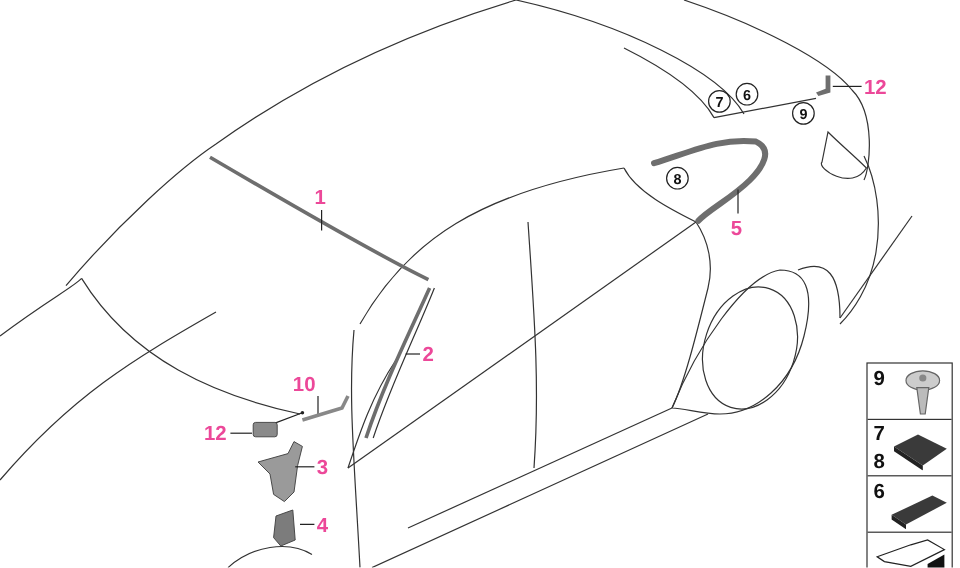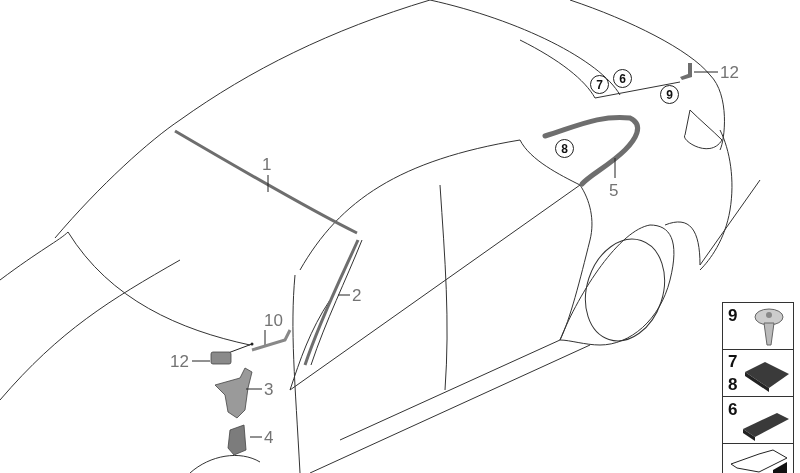--- a/index.html
+++ b/index.html
@@ -1,18 +1,18 @@
 <!DOCTYPE html>
 <html><head>
 <meta charset="utf-8">
 <style>
   html, body { margin:0; padding:0; background:#ffffff; }
   body { width:800px; height:473px; position:relative; overflow:hidden; font-family:"Liberation Sans", sans-serif; }
   svg.main { position:absolute; left:0; top:0; }
-  .callout { position:absolute; font-weight:normal; font-size:17px; color:#737373; line-height:1;text-align:center; }
+  .callout { position:absolute; font-weight:bold; font-size:17px; color:#ec4899; line-height:1;text-align:center; }
   .circ { position:absolute; width:19px; height:19px; border:1.3px solid #222; border-radius:50%; font-weight:bold; font-size:12px; color:#111; display:flex; align-items:center; justify-content:center; background:#fff; box-sizing:border-box; }
   .legend { position:absolute; left:722px; top:302px; width:70px; border:1px solid #333; background:#fff; }
   .legend .cell { position:relative; border-bottom:1px solid #333; height:46px; }
   .legend .cell:last-child { border-bottom:none; height:30px; }
   .legend .num { position:absolute; left:5px; font-weight:bold; font-size:17px; color:#111; line-height:1; }
 </style>
 </head>
 <body>
 
 <svg class="main" width="800" height="473" viewBox="0 0 800 473">
@@ -79,21 +79,21 @@
 
   <path d="M230 430 L244 425 L246 450 L234 455 L228 448 Z" fill="#7c7c7c" stroke="#444" stroke-width="0.8"></path>
   <line x1="250" y1="437" x2="262" y2="437" stroke="#222" stroke-width="1"></line>
 </svg>
 
 <div class="callout" style="left:262px;top:156px;">1</div>
 <div class="callout" style="left:352px;top:287px;">2</div>
 <div class="callout" style="left:264px;top:381px;">3</div>
 <div class="callout" style="left:264px;top:429px;">4</div>
 <div class="callout" style="left:609px;top:182px;">5</div>
-<div class="callout" style="left:264px;top:312px;">10</div>
+<div class="callout" style="left:244px;top:312px;">10</div>
 <div class="callout" style="left:170px;top:353px;">12</div>
 <div class="callout" style="left:720px;top:64px;">12</div>
 
 <div class="circ" style="left:590px;top:75px;">7</div>
 <div class="circ" style="left:613px;top:69px;">6</div>
 <div class="circ" style="left:660px;top:85px;">9</div>
 <div class="circ" style="left:555px;top:139px;">8</div>
 
 <div class="legend">
   <div class="cell">

